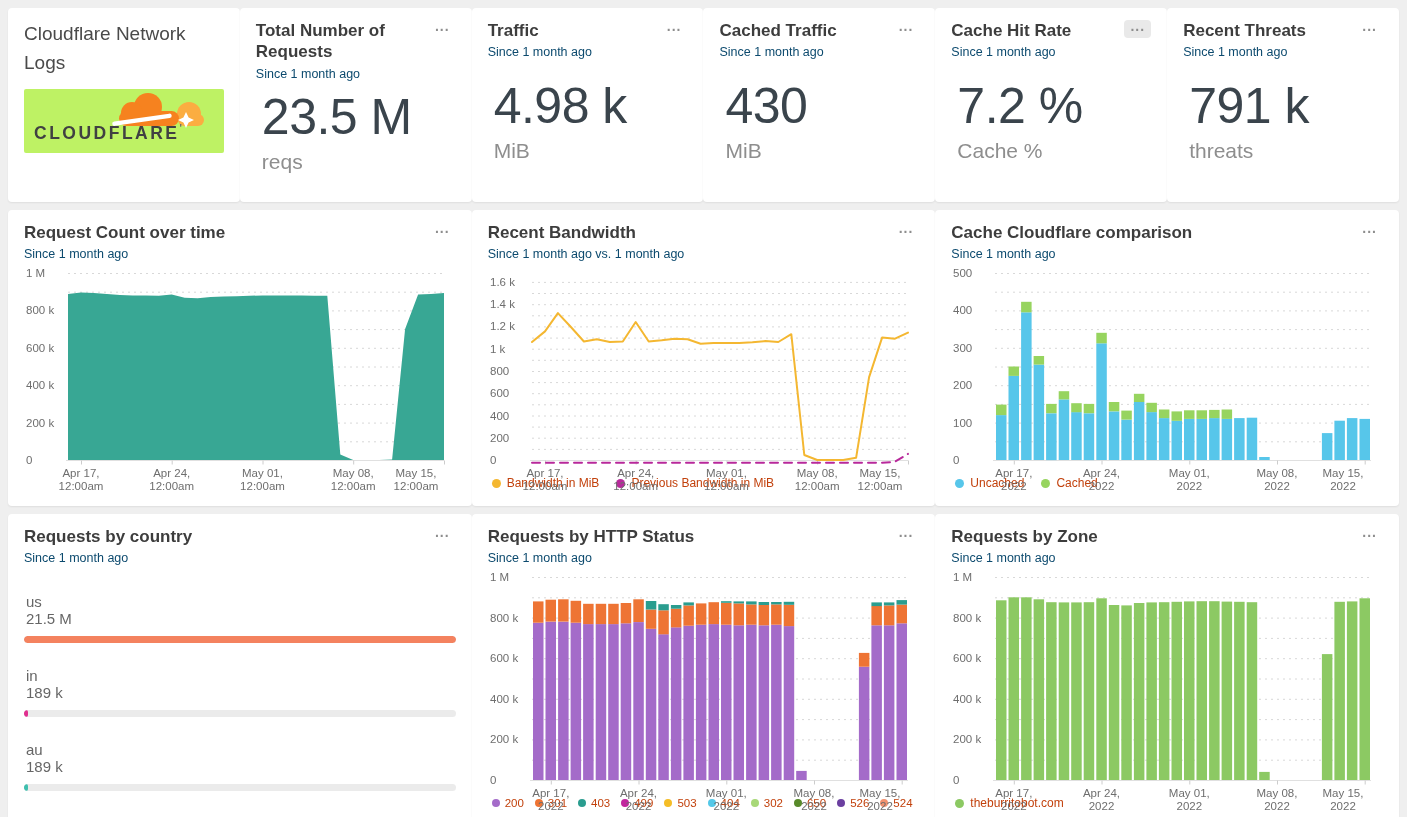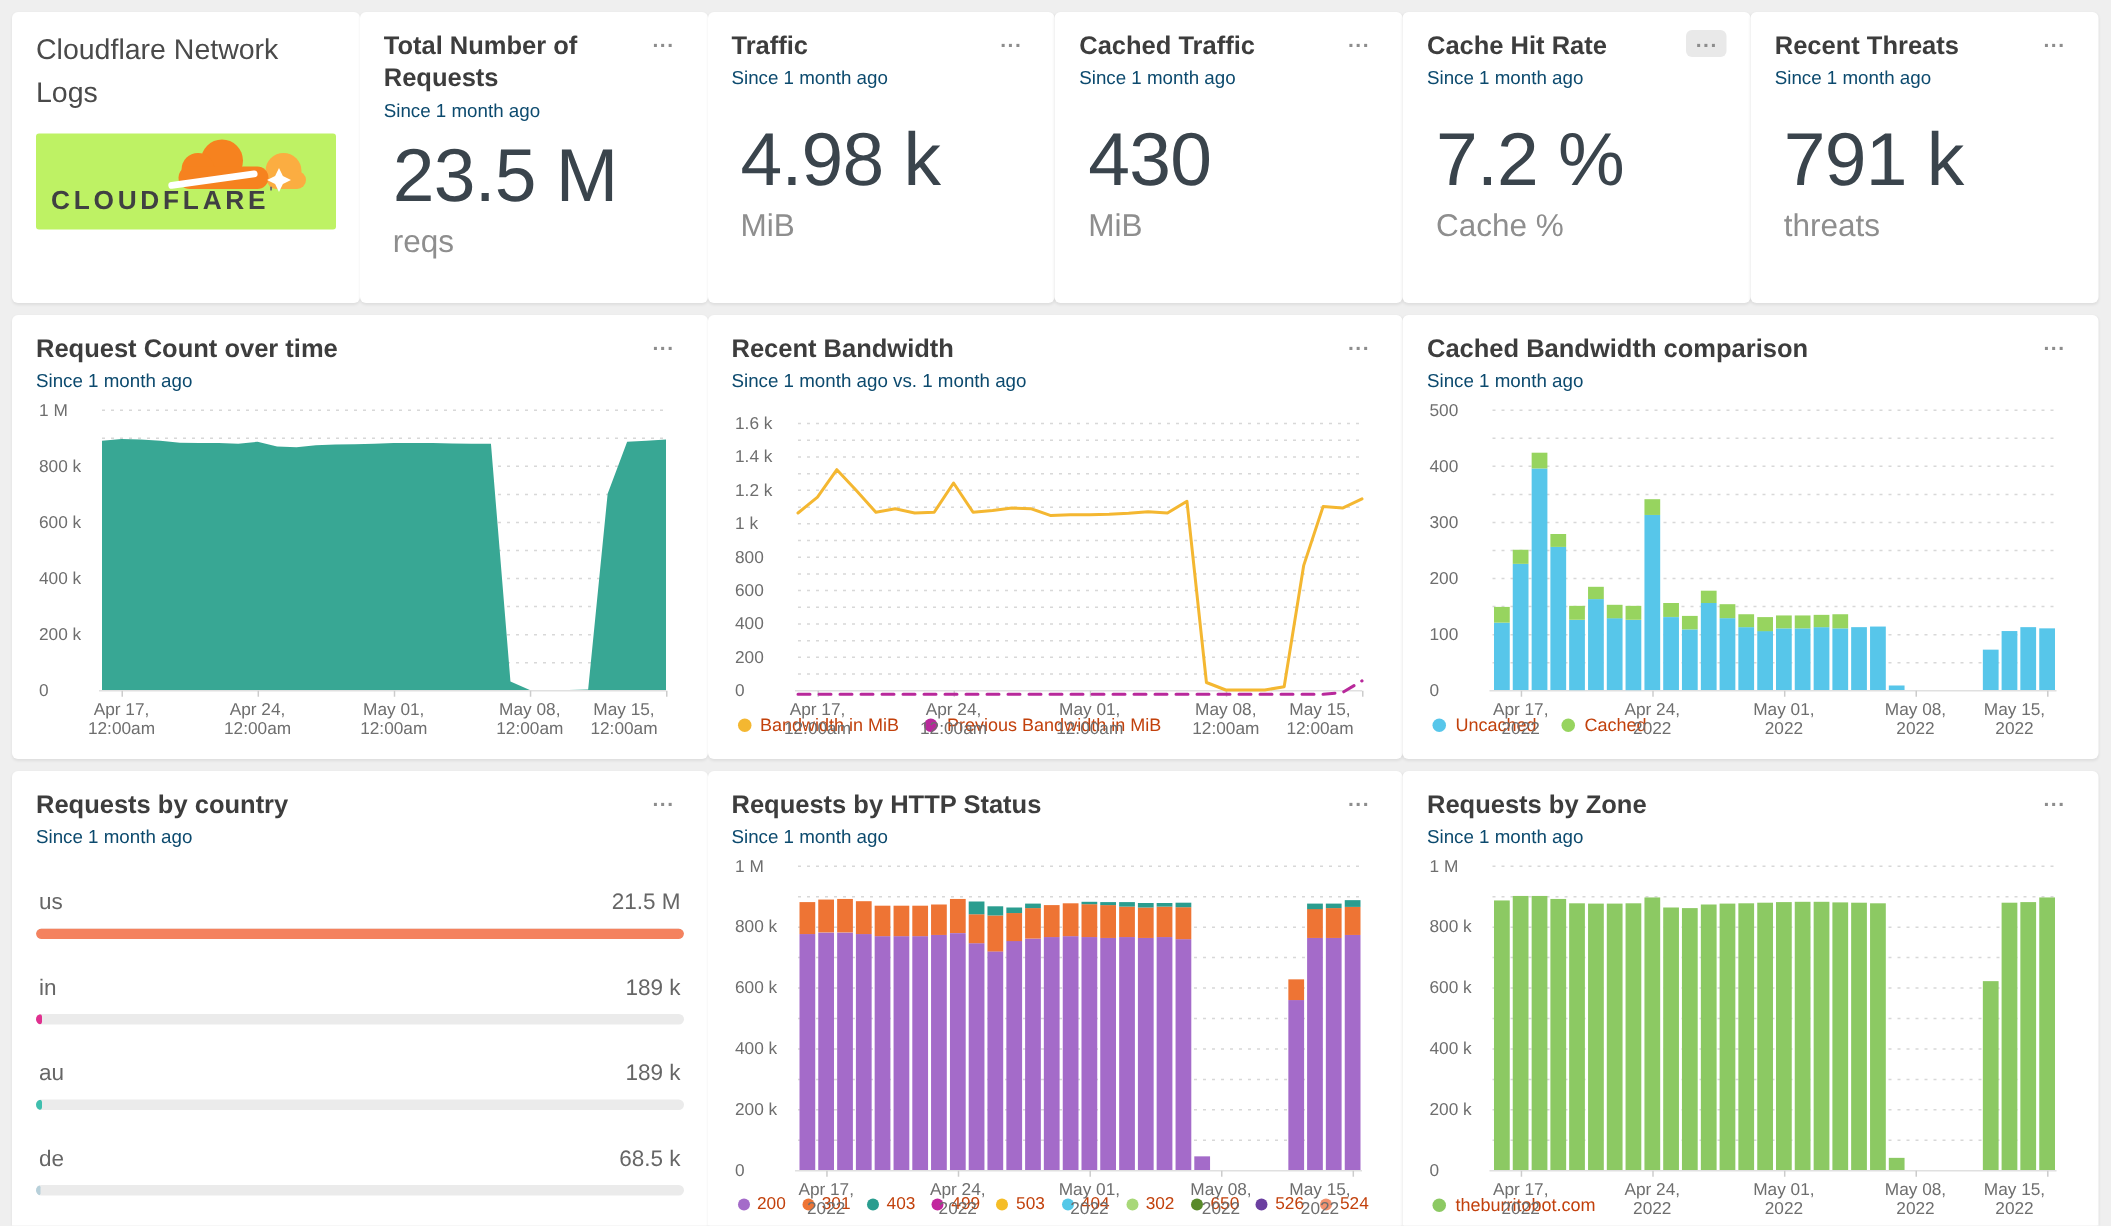--- a/index.html
+++ b/index.html
@@ -53,21 +53,21 @@
   .legend { display:flex; gap:17px; align-items:center; height:22px; flex:0 0 auto; padding-left:4px; white-space:nowrap; overflow:hidden; }
   .legend.compact { gap:11px; }
   .legend-item { display:flex; align-items:center; gap:6px; font-size:12px; color:#c2410c; }
   .legend.compact .legend-item { gap:5px; font-size:11.5px; }
   .dot { width:9px; height:9px; border-radius:50%; flex:0 0 auto; }
   .legend.compact .dot { width:8px; height:8px; }
 
   
   .country-rows { flex:1; padding-top:4px; }
   .crow { margin-top:24px; }
-  .crow-top { display:flex; justify-content:space-between; font-size:15px; color:#666666; padding:0 2px; }
+  .crow-top { display:flex; justify-content:flex-end; font-size:15px; color:#666666; padding:0 2px;flex-direction:column; }
   .track { margin-top:9px; height:7px; background:#ebebeb; border-radius:4px; position:relative; overflow:hidden; }
   .track-fill { position:absolute; left:0; top:0; bottom:0; border-radius:4px; }
 </style>
 </head>
 <body>
 
 <div class="dashboard">
 
   <div class="row row1">
 
@@ -274,21 +274,21 @@
           <span class="legend-item">
             <span class="dot" style="background: rgb(184, 41, 155);"></span>
             <span>Previous Bandwidth in MiB</span>
           </span>
         </div>
     </section>
 
     <section class="panel">
       <div class="panel-head">
         <div>
-          <h3 class="panel-title">Cached Bandwidth comparison</h3>
+          <h3 class="panel-title">Cache Cloudflare comparison</h3>
           <div class="panel-sub">Since 1 month ago</div>
         </div>
         <button class="menu-btn">...</button>
       </div>
       <div class="chart-wrap">
           <svg width="426" height="237">
             <line x1="44" x2="420" y1="12.5" y2="12.5" stroke="#d8d8d8" stroke-dasharray="2 4"></line>
             <line x1="44" x2="420" y1="31.2" y2="31.2" stroke="#d8d8d8" stroke-dasharray="2 4"></line>
             <text x="2" y="16.0" font-size="11.5" fill="#6e6e6e">500</text>
             <line x1="44" x2="420" y1="49.9" y2="49.9" stroke="#d8d8d8" stroke-dasharray="2 4"></line>

